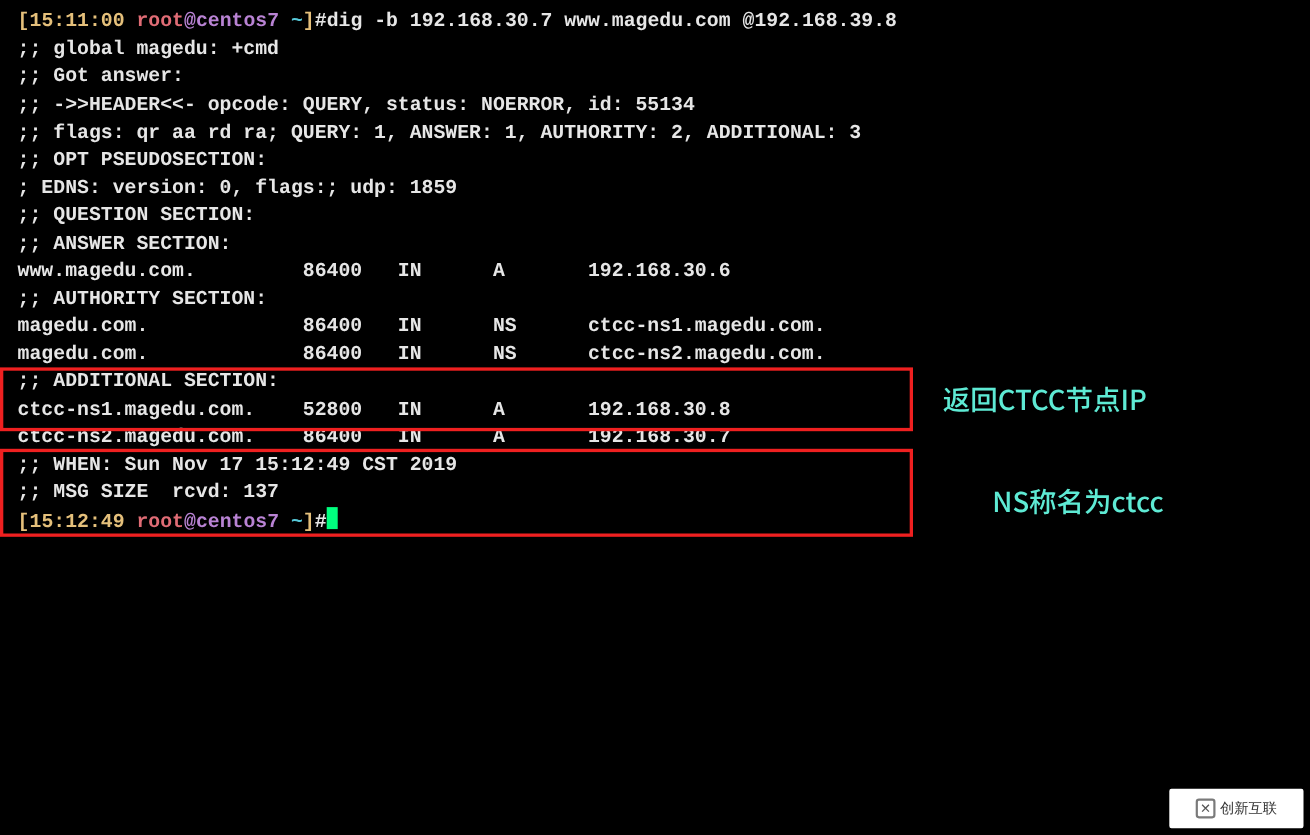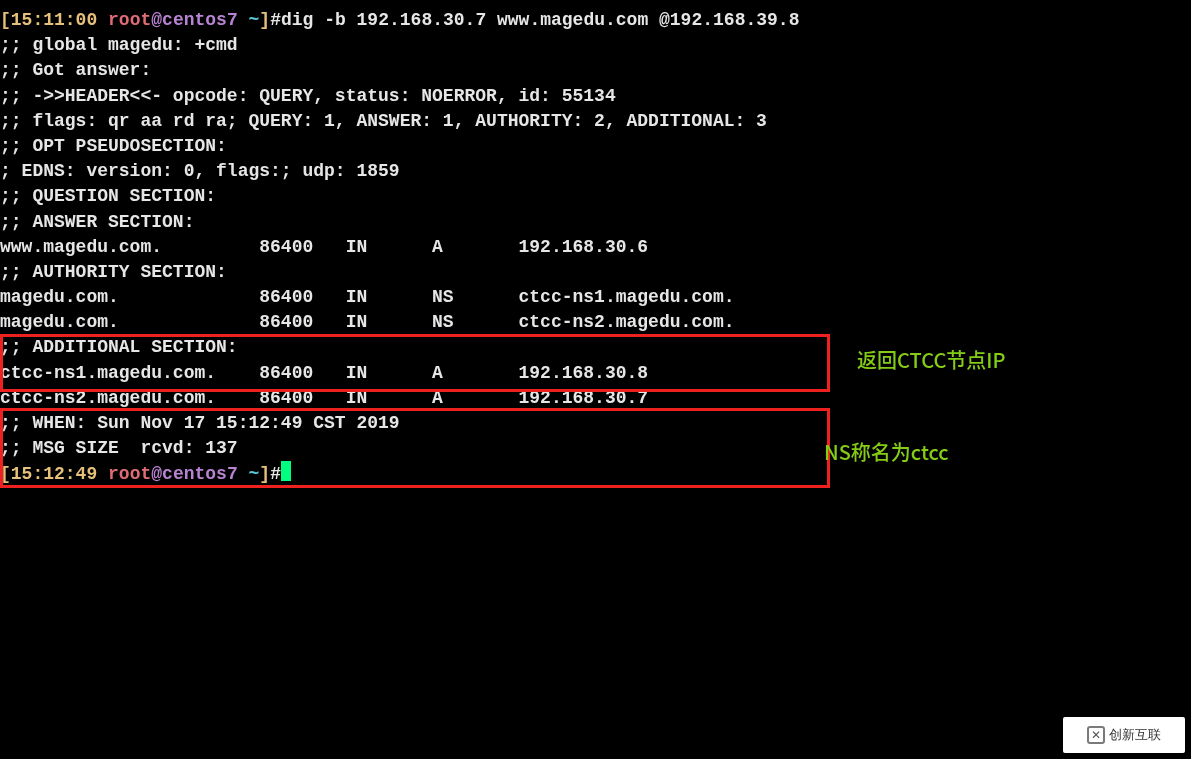--- a/index.html
+++ b/index.html
@@ -10,41 +10,41 @@
     font-family: "Courier New", Consolas, monospace;
     font-size: 18px;
     line-height: 1.4;
     font-weight: bold;
     -webkit-font-smoothing: none;
   }
   .terminal {
     position: relative;
     width: 1191px;
     height: 759px;
-    padding: 8px 0;
+    padding: 8px 16px;
     box-sizing: border-box;
     overflow: hidden;
   }
   .line { white-space: pre; }
   .t-yellow { color: #e5c07b; }
   .t-red    { color: #e06c75; }
   .t-purple { color: #b983d4; }
   .t-cyan   { color: #56c8d8; }
   .t-white  { color: #e6e6e6; }
   .box {
     position: absolute;
     border: 3px solid #ef2020;
     pointer-events: none;
     box-sizing: border-box;
   }
   .annot {
     position: absolute;
-    color: #84cc16;
+    color: #5eead4;
     font-family: "Microsoft YaHei","PingFang SC","Noto Sans CJK SC",sans-serif;
-    font-size: 20px;
+    font-size: 25px;
     font-weight: 500;
     white-space: nowrap;
   }
   .cursor {
     display: inline-block;
     width: 10px;
     height: 20px;
     background: #00ff7f;
     vertical-align: -2px;
   }
@@ -92,33 +92,33 @@
   <div class="line t-white">;; QUESTION SECTION:</div>
   <div class="line t-white"></div>
   <div class="line t-white">;; ANSWER SECTION:</div>
   <div class="line t-white">www.magedu.com.         86400   IN      A       192.168.30.6</div>
   <div class="line t-white"></div>
   <div class="line t-white">;; AUTHORITY SECTION:</div>
   <div class="line t-white">magedu.com.             86400   IN      NS      ctcc-ns1.magedu.com.</div>
   <div class="line t-white">magedu.com.             86400   IN      NS      ctcc-ns2.magedu.com.</div>
   <div class="line t-white"></div>
   <div class="line t-white">;; ADDITIONAL SECTION:</div>
-  <div class="line t-white">ctcc-ns1.magedu.com.    86400   IN      A       192.168.30.8</div>
+  <div class="line t-white">ctcc-ns1.magedu.com.    52800   IN      A       192.168.30.8</div>
   <div class="line t-white">ctcc-ns2.magedu.com.    86400   IN      A       192.168.30.7</div>
   <div class="line t-white"></div>
   <div class="line t-white">;; WHEN: Sun Nov 17 15:12:49 CST 2019</div>
   <div class="line t-white">;; MSG SIZE  rcvd: 137</div>
   <div class="line t-white"></div>
 
   <div class="line"><span class="t-yellow">[</span><span class="t-yellow">15:12:49</span><span class="t-yellow"> </span><span class="t-red">root</span><span class="t-purple">@</span><span class="t-purple">centos7</span><span class="t-yellow"> </span><span class="t-cyan">~</span><span class="t-yellow">]</span><span class="t-white">#</span><span class="cursor"></span></div>
 
   <div class="box" style="left:0px; top:334px; width:830px; height:58px;"></div>
   <div class="box" style="left:0px; top:408px; width:830px; height:80px;"></div>
 
   <div class="annot" style="left:857px; top:346px;">返回CTCC节点IP</div>
-  <div class="annot" style="left:824px; top:438px;">NS称名为ctcc</div>
+  <div class="annot" style="left:902px; top:438px;">NS称名为ctcc</div>
 
   <div class="watermark">
     <span class="wm-icon">✕</span>
     <span>创新互联</span>
   </div>
 
 </div>
 
 </body></html>

